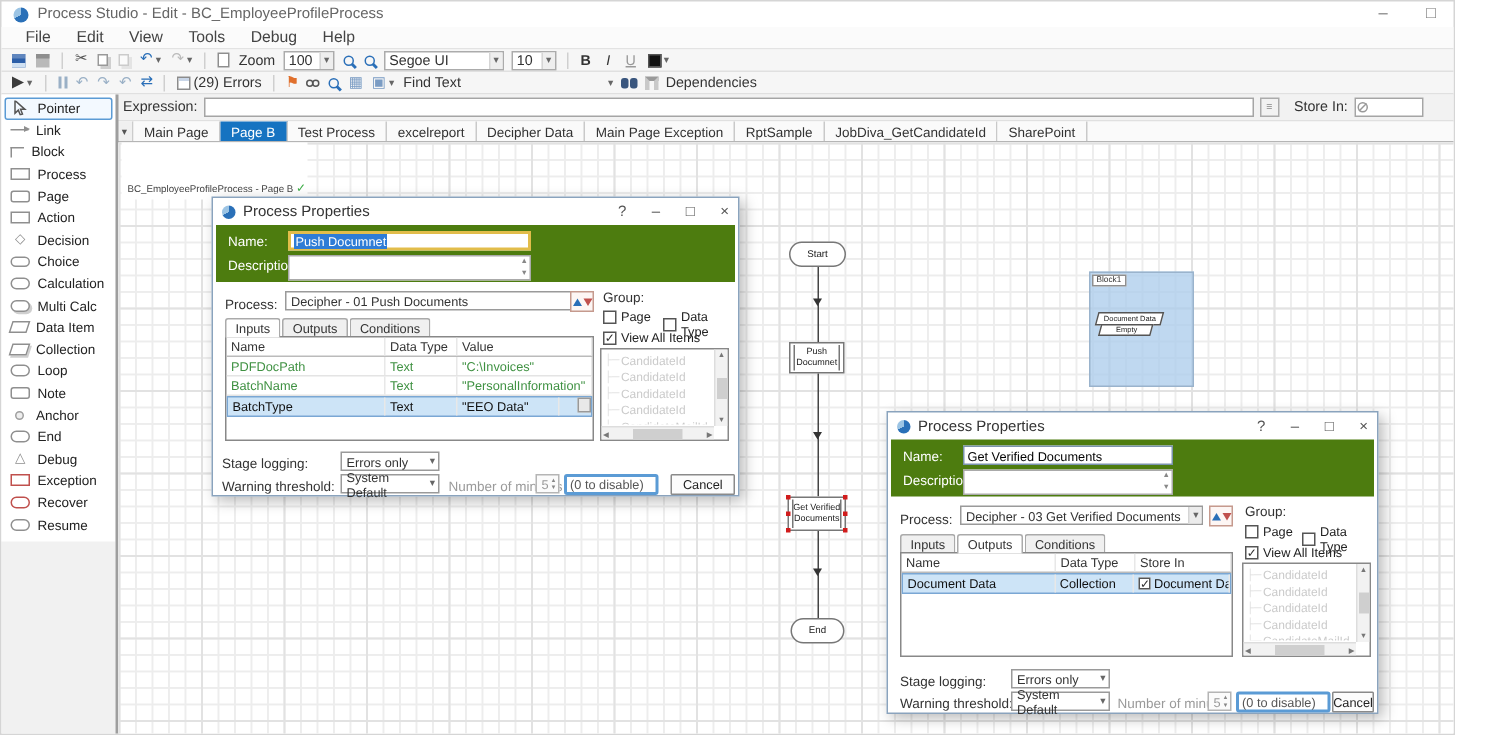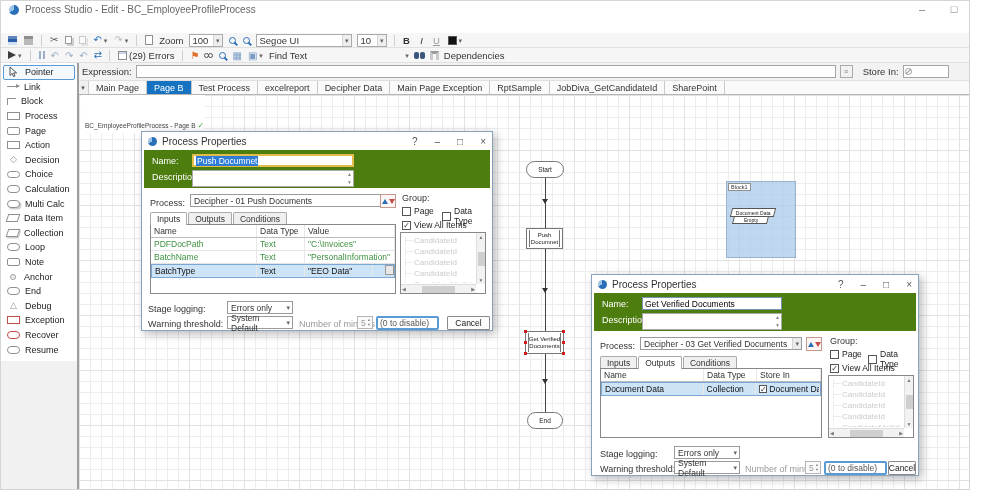--- a/index.html
+++ b/index.html
@@ -148,20 +148,28 @@
 <div class="app">
 <div class="window">
 
   <div class="titlebar">
     <span class="bp-logo"></span>
     <span class="title-text">Process Studio  - Edit - BC_EmployeeProfileProcess</span>
   </div>
   <span class="win-btn" style="left:912px">–</span>
   <span class="win-btn" style="left:944px">□</span>
 
+  <div class="menubar">
+    <span>File</span>
+    <span>Edit</span>
+    <span>View</span>
+    <span>Tools</span>
+    <span>Debug</span>
+    <span>Help</span>
+  </div>
 
   <div class="toolbar tb1">
     <span class="tbtn">
           <span class="sq floppy"></span>
         </span>
     <span class="tbtn">
           <span class="sq printer"></span>
         </span>
     <span class="sep"></span>
     <span class="tbtn">
@@ -189,21 +197,21 @@
     <span class="combo" style="width:34px">
           <span>100</span>
           <span class="caret">▾</span>
         </span>
     <span class="tbtn">
           <span class="mag"></span>
         </span>
     <span class="tbtn">
           <span class="mag"></span>
         </span>
-    <span class="combo" style="width:96px">
+    <span class="combo" style="width:80px">
           <span>Segoe UI</span>
           <span class="caret">▾</span>
         </span>
     <span class="combo" style="width:30px">
           <span>10</span>
           <span class="caret">▾</span>
         </span>
     <span class="sep"></span>
     <span class="biu" style="font-weight:bold">B</span>
     <span class="biu" style="font-style:italic">I</span>

